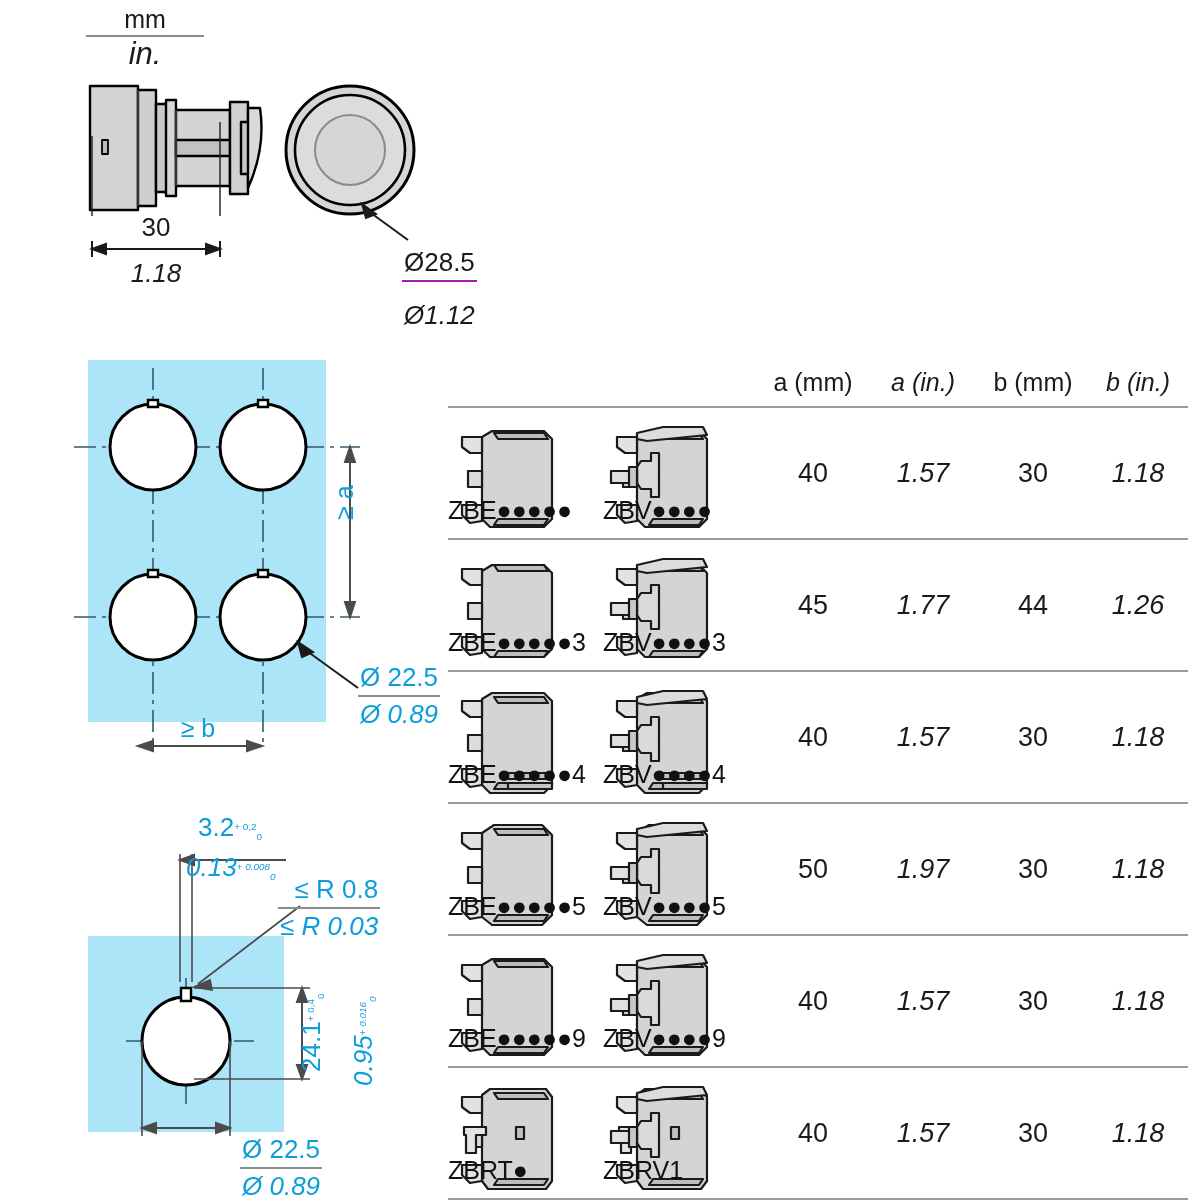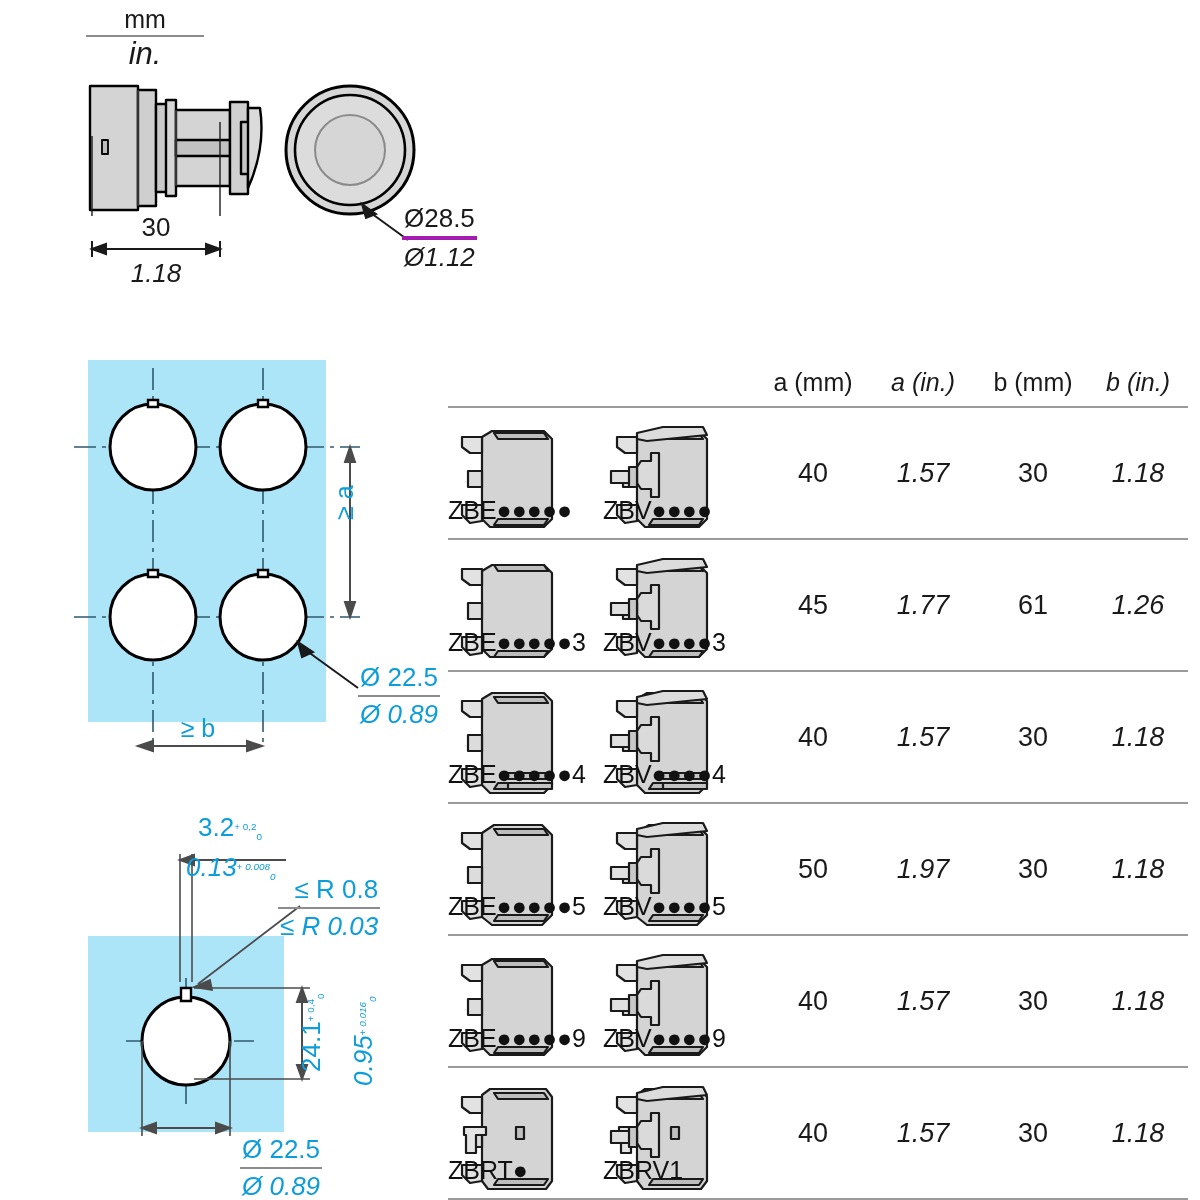--- a/index.html
+++ b/index.html
@@ -30,30 +30,30 @@
   }
   #unit-header .inch {
     font-size: 31px;
     line-height: 30px;
     font-style: italic;
     padding-top: 2px;
   }
 
   
   .dim-mm   { font-size: 26px; color: #1a1a1a; white-space: nowrap; }
-  .dim-in   { font-size: 26px; color: #1a1a1a; font-style: italic; white-space: nowrap; }
+  .dim-in   { font-size: 26px; color: #1a1a1a; font-style: italic; white-space: nowrap; margin-top: 16px; }
   .dim-mm-c { font-size: 26px; color: #0d9ddb; white-space: nowrap; }
   .dim-in-c { font-size: 26px; color: #0d9ddb; font-style: italic; white-space: nowrap; }
   .label-c  { font-size: 25px; color: #0d9ddb; white-space: nowrap; }
 
   sup.tol, sub.tol { font-size: 0.62em; }
   sup.tol { vertical-align: super; }
   sub.tol { vertical-align: sub; }
 
-  .rule-blk { border-bottom: 4px solid #a21caf; }
+  .rule-blk { border-bottom: 2px solid #a21caf; margin-top: 44px; }
 
   
   .plate { background: #ace4f8; }
 
   
   #spec-table {
     left: 448px; top: 368px; width: 740px;
   }
   #spec-table table {
     border-collapse: collapse;
@@ -421,21 +421,21 @@
                     <path d="M22 44 L30 44 L30 64 L22 64 Z" fill="#c8c8c8"></path>
                     <path d="M30 10 L56 4 L96 4 L100 12 L40 18 L30 16 Z" fill="#dcdcdc"></path>
                   </g>
                 </svg>
               </div>
               <div class="part-ref">ZBV●●●●3</div>
             </div>
           </td>
           <td class="num">45</td>
           <td class="num ital">1.77</td>
-          <td class="num">61</td>
+          <td class="num">44</td>
           <td class="num ital">1.26</td>
         </tr>
         <tr>
           <td>
             <div class="part-cell">
               <div class="part-art">
                 <svg width="120" height="118" viewBox="0 0 120 118">
                   <g stroke="#1a1a1a" stroke-width="2.2" fill="#d4d4d4" stroke-linejoin="round">
                     <path d="M30 12 L40 6 L92 6 L100 14 L100 98 L92 106 L38 106 L30 98 Z"></path>
                     <path d="M10 14 L30 14 L30 30 L18 30 L10 24 Z" fill="#e2e2e2"></path>

